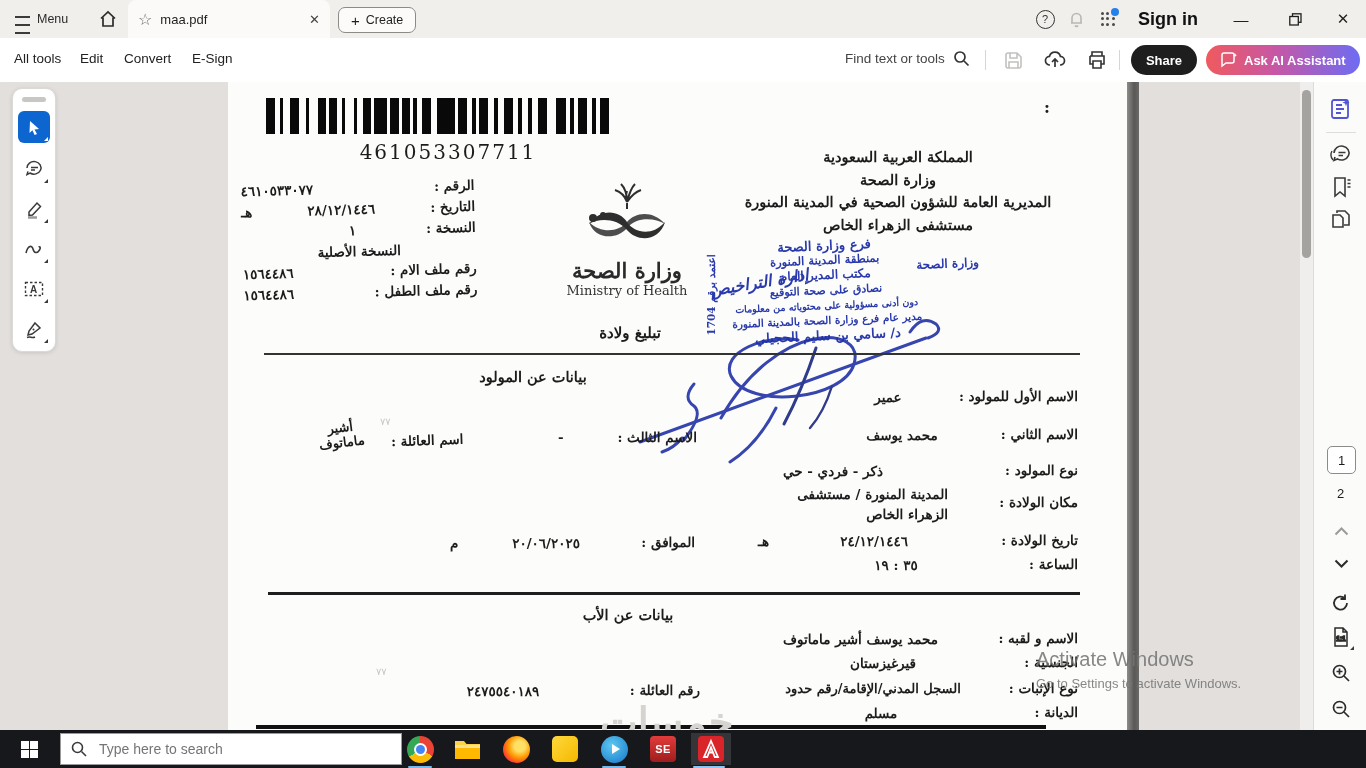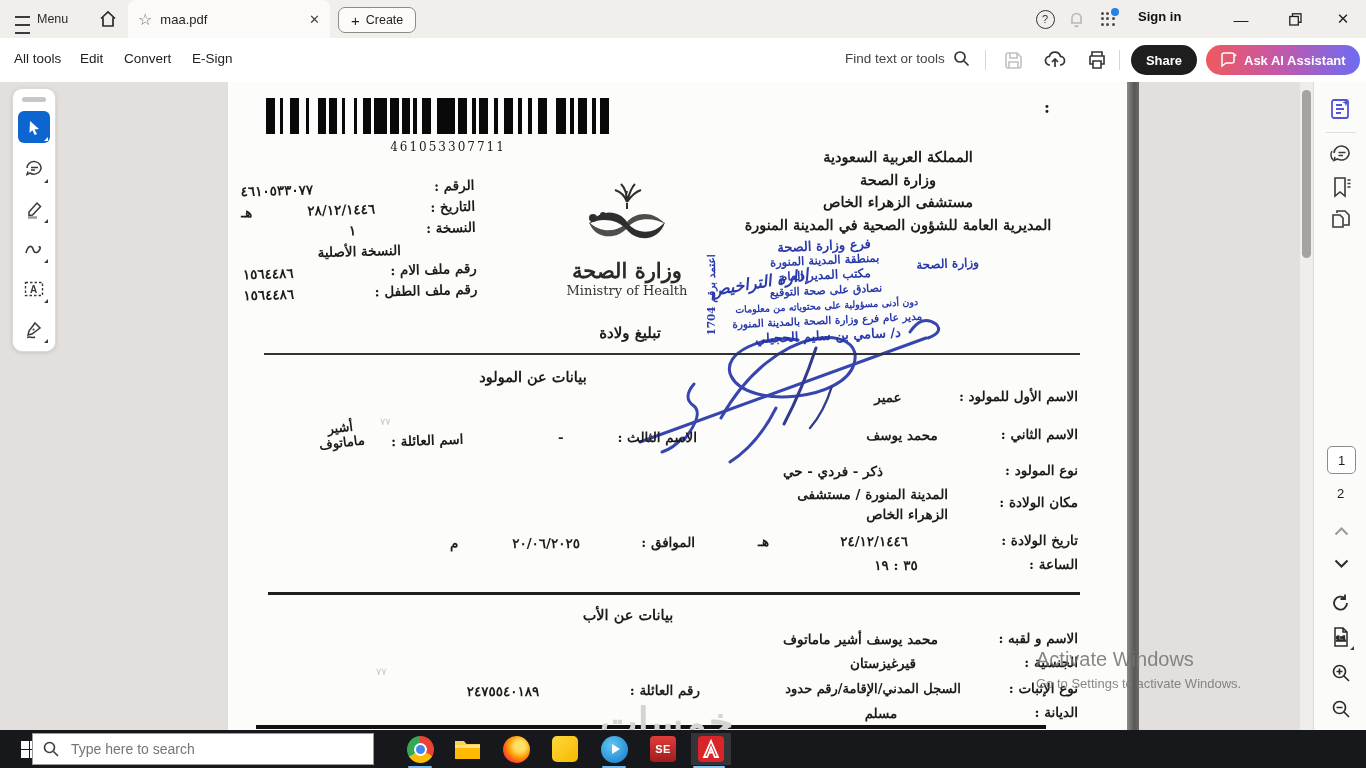--- a/index.html
+++ b/index.html
@@ -10,21 +10,21 @@
   .titlebar{position:absolute;left:0;top:0;width:1366px;height:38px;background:#f1efec;}
   .hamburger span{display:block;width:15px;height:2px;background:#3b3b3b;margin:3px 0;}
   .menu-label{font-size:12.5px;color:#2b2b2b;}
   .tab{position:absolute;left:128px;top:0;width:202px;height:38px;background:#fbfaf8;
     border-radius:8px 8px 0 0;display:flex;align-items:center;padding:0 10px;box-sizing:border-box;}
   .tab-title{font-size:13px;color:#1f1f1f;margin-left:8px;flex:1;}
   .createbtn{position:absolute;left:338px;top:7px;height:24px;padding:0 12px;border:1px solid #8d8b88;
     border-radius:7px;background:#fcfbfa;display:flex;align-items:center;gap:6px;font-size:12.5px;color:#1f1f1f;}
   .winctl{position:absolute;top:0;width:46px;height:38px;display:flex;align-items:center;justify-content:center;color:#1f1f1f;font-size:15px;}
   .tb-ic{position:absolute;top:8px;width:22px;height:22px;display:flex;align-items:center;justify-content:center;}
-  .signin{position:absolute;left:1138px;top:9px;font-size:13px;font-weight:bold;color:#111;}
+  .signin{position:absolute;left:1138px;top:9px;font-size:18px;font-weight:bold;color:#111;}
   .appgrid{position:relative;width:15px;height:15px;display:grid;grid-template-columns:repeat(3,1fr);gap:2px;}
   .appgrid i{width:3px;height:3px;background:#4a4a4a;border-radius:50%;}
   .appgrid .bluedot{position:absolute;right:-3px;top:-4px;width:8px;height:8px;background:#2680eb;border-radius:50%;}
   
   .toolbar{position:absolute;left:0;top:38px;width:1366px;height:44px;background:#ffffff;border-bottom:1px solid #e3e1de;}
   .tmenu{position:absolute;top:13px;font-size:13.5px;color:#222;}
   .findgrp{position:absolute;left:845px;top:12px;display:flex;align-items:center;gap:8px;font-size:13.5px;color:#444;}
   .vsep{position:absolute;top:12px;width:1px;height:20px;background:#d8d6d3;}
   .iconbtn{position:absolute;top:9px;width:26px;height:26px;display:flex;align-items:center;justify-content:center;}
   .sharebtn{position:absolute;left:1131px;top:7px;width:66px;height:30px;border-radius:15px;background:#1e1e1e;
@@ -64,21 +64,21 @@
   .sig{position:absolute;left:398px;top:208px;width:345px;height:175px;}
   .wline{position:absolute;background:#333;}
   .faint{position:absolute;color:#9a9a9a;opacity:.55;font-size:10px;}
   .activate{position:absolute;left:1036px;top:648px;color:#737373;opacity:.85;}
   .khamsat{position:absolute;left:372px;top:616px;font-size:40px;font-weight:bold;color:#d5d4d1;direction:rtl;letter-spacing:2px;}
   
   .taskbar{position:absolute;left:0;top:730px;width:1366px;height:38px;background:#16181c;}
   .startbtn{position:absolute;left:10px;top:0;width:38px;height:38px;display:flex;align-items:center;justify-content:center;}
   .winlogo{display:grid;grid-template-columns:8px 8px;grid-template-rows:8px 8px;gap:1px;}
   .winlogo i{background:#fdfdfd;}
-  .searchbox{position:absolute;left:32px;top:3px;width:342px;height:32px;background:#fff;border:1px solid #9a9a9a;
+  .searchbox{position:absolute;left:60px;top:3px;width:342px;height:32px;background:#fff;border:1px solid #9a9a9a;
     display:flex;align-items:center;padding:0 10px;box-sizing:border-box;gap:10px;}
   .searchbox input{border:none;outline:none;font-size:14px;color:#333;width:260px;font-family:"Liberation Sans",sans-serif;background:transparent;}
   .tico{position:absolute;top:3px;width:40px;height:32px;display:flex;align-items:center;justify-content:center;}
   .underln{position:absolute;top:36px;height:2px;background:#76b9ed;border-radius:1px;}
 </style>
 </head>
 <body>
 
 <div class="screen">
 
@@ -249,27 +249,27 @@
         <rect x="252" width="4" height="36"></rect>
           <rect x="262" width="4" height="36"></rect>
           <rect x="272" width="9" height="36"></rect>
           <rect x="290" width="10" height="36"></rect>
         <rect x="304" width="4" height="36"></rect>
           <rect x="312" width="9" height="36"></rect>
           <rect x="326" width="4" height="36"></rect>
           <rect x="334" width="9" height="36"></rect>
       </g>
     </svg>
-    <div class="abs" style="left:100px;top:58px;width:240px;text-align:center;font-size:12px;letter-spacing:2px;">461053307711</div>
+    <div class="abs" style="left:100px;top:58px;width:240px;text-align:center;font-size:20px;letter-spacing:2px;">461053307711</div>
 
     <div class="hdr">
       <div>المملكة العربية السعودية</div>
       <div>وزارة الصحة</div>
+      <div>المديرية العامة للشؤون الصحية في المدينة المنورة</div>
       <div>مستشفى الزهراء الخاص</div>
-      <div>المديرية العامة للشؤون الصحية في المدينة المنورة</div>
     </div>
 
     <div class="refblk">
       <div class="refrow">
           <span>الرقم :</span>
           <span dir="ltr">٤٦١٠٥٣٣٠٧٧</span>
         </div>
       <div class="refrow">
           <span>التاريخ :</span>
           <span dir="ltr">٢٨/١٢/١٤٤٦</span>

